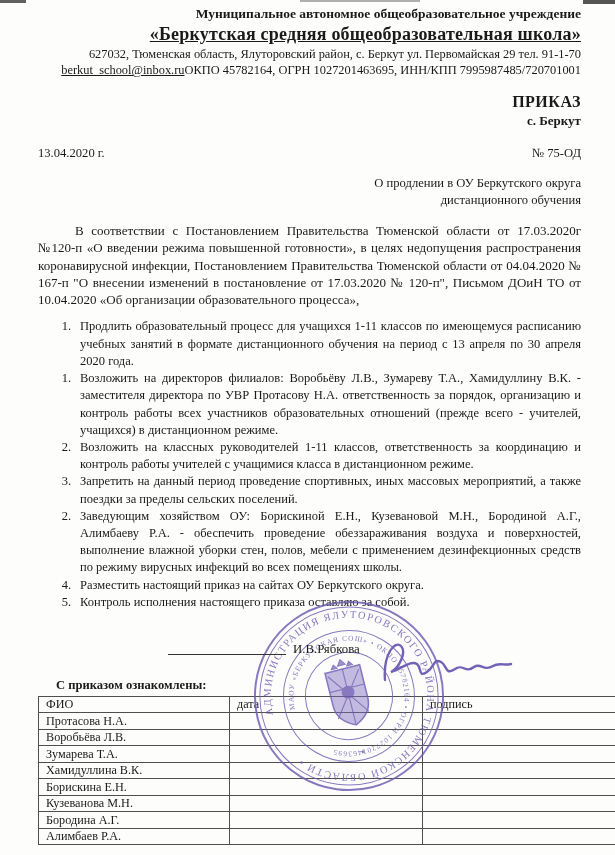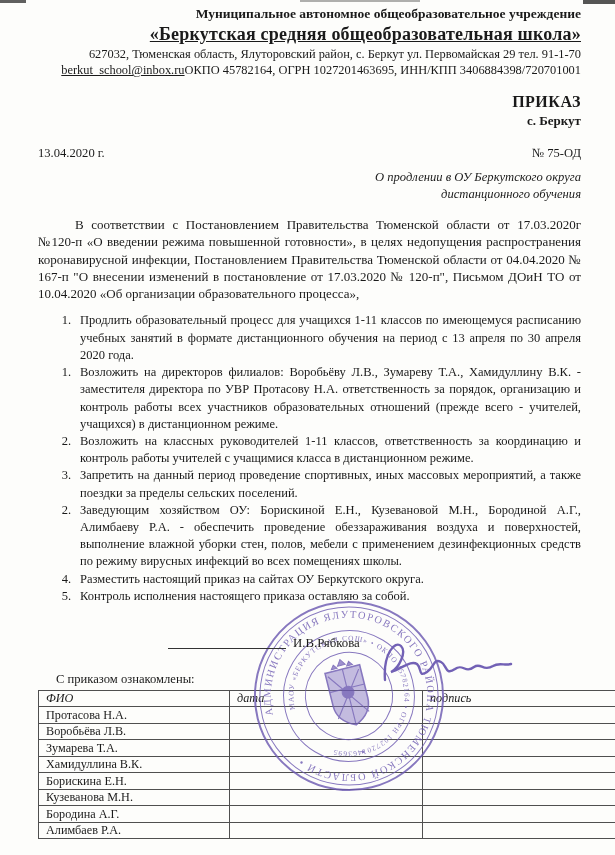--- a/index.html
+++ b/index.html
@@ -16,41 +16,41 @@
   }
   .center{text-align:right;}
   .hdr-org-type{font-weight:bold;font-size:13.5px;line-height:18px;}
   .hdr-org-name{font-weight:bold;font-size:18px;line-height:23px;text-decoration:underline;letter-spacing:.2px;}
   .hdr-address{font-size:12.4px;line-height:16px;}
   .hdr-contacts{font-size:12.4px;line-height:16px;}
   .hdr-email{text-decoration:underline;margin-left:12px;}
   .doc-title{font-weight:bold;font-size:16px;line-height:18px;margin-top:15px;letter-spacing:.5px;}
   .doc-place{font-weight:bold;font-size:13px;line-height:16px;margin-top:2px;}
   .meta-row{display:flex;justify-content:space-between;font-size:12.6px;margin-top:17px;}
-  .subject{font-style:italic;font-size:12.6px;line-height:17px;margin-top:8px;}
+  .subject{font-size:12.6px;line-height:17px;margin-top:14px;}
   .preamble{font-size:13px;line-height:17.3px;text-align:justify;text-indent:37px;margin-top:13px;}
   .order-word{font-weight:bold;font-size:13px;margin-top:11px;}
   .order-list{margin-top:10px;}
   .order-item{display:flex;font-size:12.5px;line-height:17.2px;margin-left:15px;}
   .order-num{flex:0 0 18px;text-align:right;margin-right:9px;}
   .order-text{flex:1;text-align:justify;}
   .director-row{display:flex;align-items:flex-end;font-size:12.8px;margin-top:29px;margin-left:122px;position:relative;z-index:3;}
   .sig-space{width:118px;border-bottom:1px solid #333;margin:0 7px 2px 8px;height:14px;}
-  .ack-label{font-size:12.6px;margin-top:21px;margin-left:18px;}
+  .ack-label{font-size:12.6px;margin-top:21px;margin-left:18px;font-weight:bold;}
   table.ack{border-collapse:collapse;width:552px;margin-top:3px;table-layout:fixed;}
   table.ack th,table.ack td{
     border:1px solid #4f4f4f;
     font-size:12.2px;
     padding:0 7px;
     height:15.5px;
     text-align:left;
     font-weight:normal;
     white-space:nowrap;overflow:hidden;
   }
-  table.ack th{font-style:italic;}
+  table.ack th{}
   .col-fio{width:176px;}.col-date{width:178px;}.col-sign{width:182px;}
   .stamp{
     position:absolute;left:250px;top:597px;width:198px;height:198px;
     opacity:.82;transform:rotate(-14deg);z-index:2;pointer-events:none;
   }
   .autograph{position:absolute;left:375px;top:634px;width:140px;height:58px;z-index:4;pointer-events:none;}
   .artifact{position:absolute;background:#1c1c1c;z-index:5;}
   .artifact.a1{left:0;top:0;width:26px;height:3px;opacity:.7;}
   .artifact.a2{left:583px;top:0;width:32px;height:4px;opacity:.75;}
   .artifact.a3{left:300px;top:0;width:120px;height:2px;opacity:.35;}
@@ -60,21 +60,21 @@
 
 <div class="page">
 
   <div class="artifact a1"></div>
   <div class="artifact a2"></div>
   <div class="artifact a3"></div>
 
   <div class="center hdr-org-type">Муниципальное автономное общеобразовательное учреждение</div>
   <div class="center hdr-org-name">«Беркутская средняя общеобразовательная школа»</div>
   <div class="center hdr-address">627032, Тюменская область, Ялуторовский район, с. Беркут ул. Первомайская 29 тел. 91-1-70</div>
-  <div class="center hdr-contacts"><span class="hdr-email">berkut_school@inbox.ru</span><span>ОКПО 45782164, ОГРН 1027201463695, ИНН/КПП 3406884398/720701001</span></div>
+  <div class="center hdr-contacts"><span class="hdr-email">berkut_school@inbox.ru</span><span>ОКПО 45782164, ОГРН 1027201463695, ИНН/КПП 7995987485/720701001</span></div>
 
   <div class="center doc-title">ПРИКАЗ</div>
   <div class="center doc-place">с. Беркут</div>
 
   <div class="meta-row">
     <span>13.04.2020 г.</span>
     <span>№ 75-ОД</span>
   </div>
 
   <div class="center subject">

